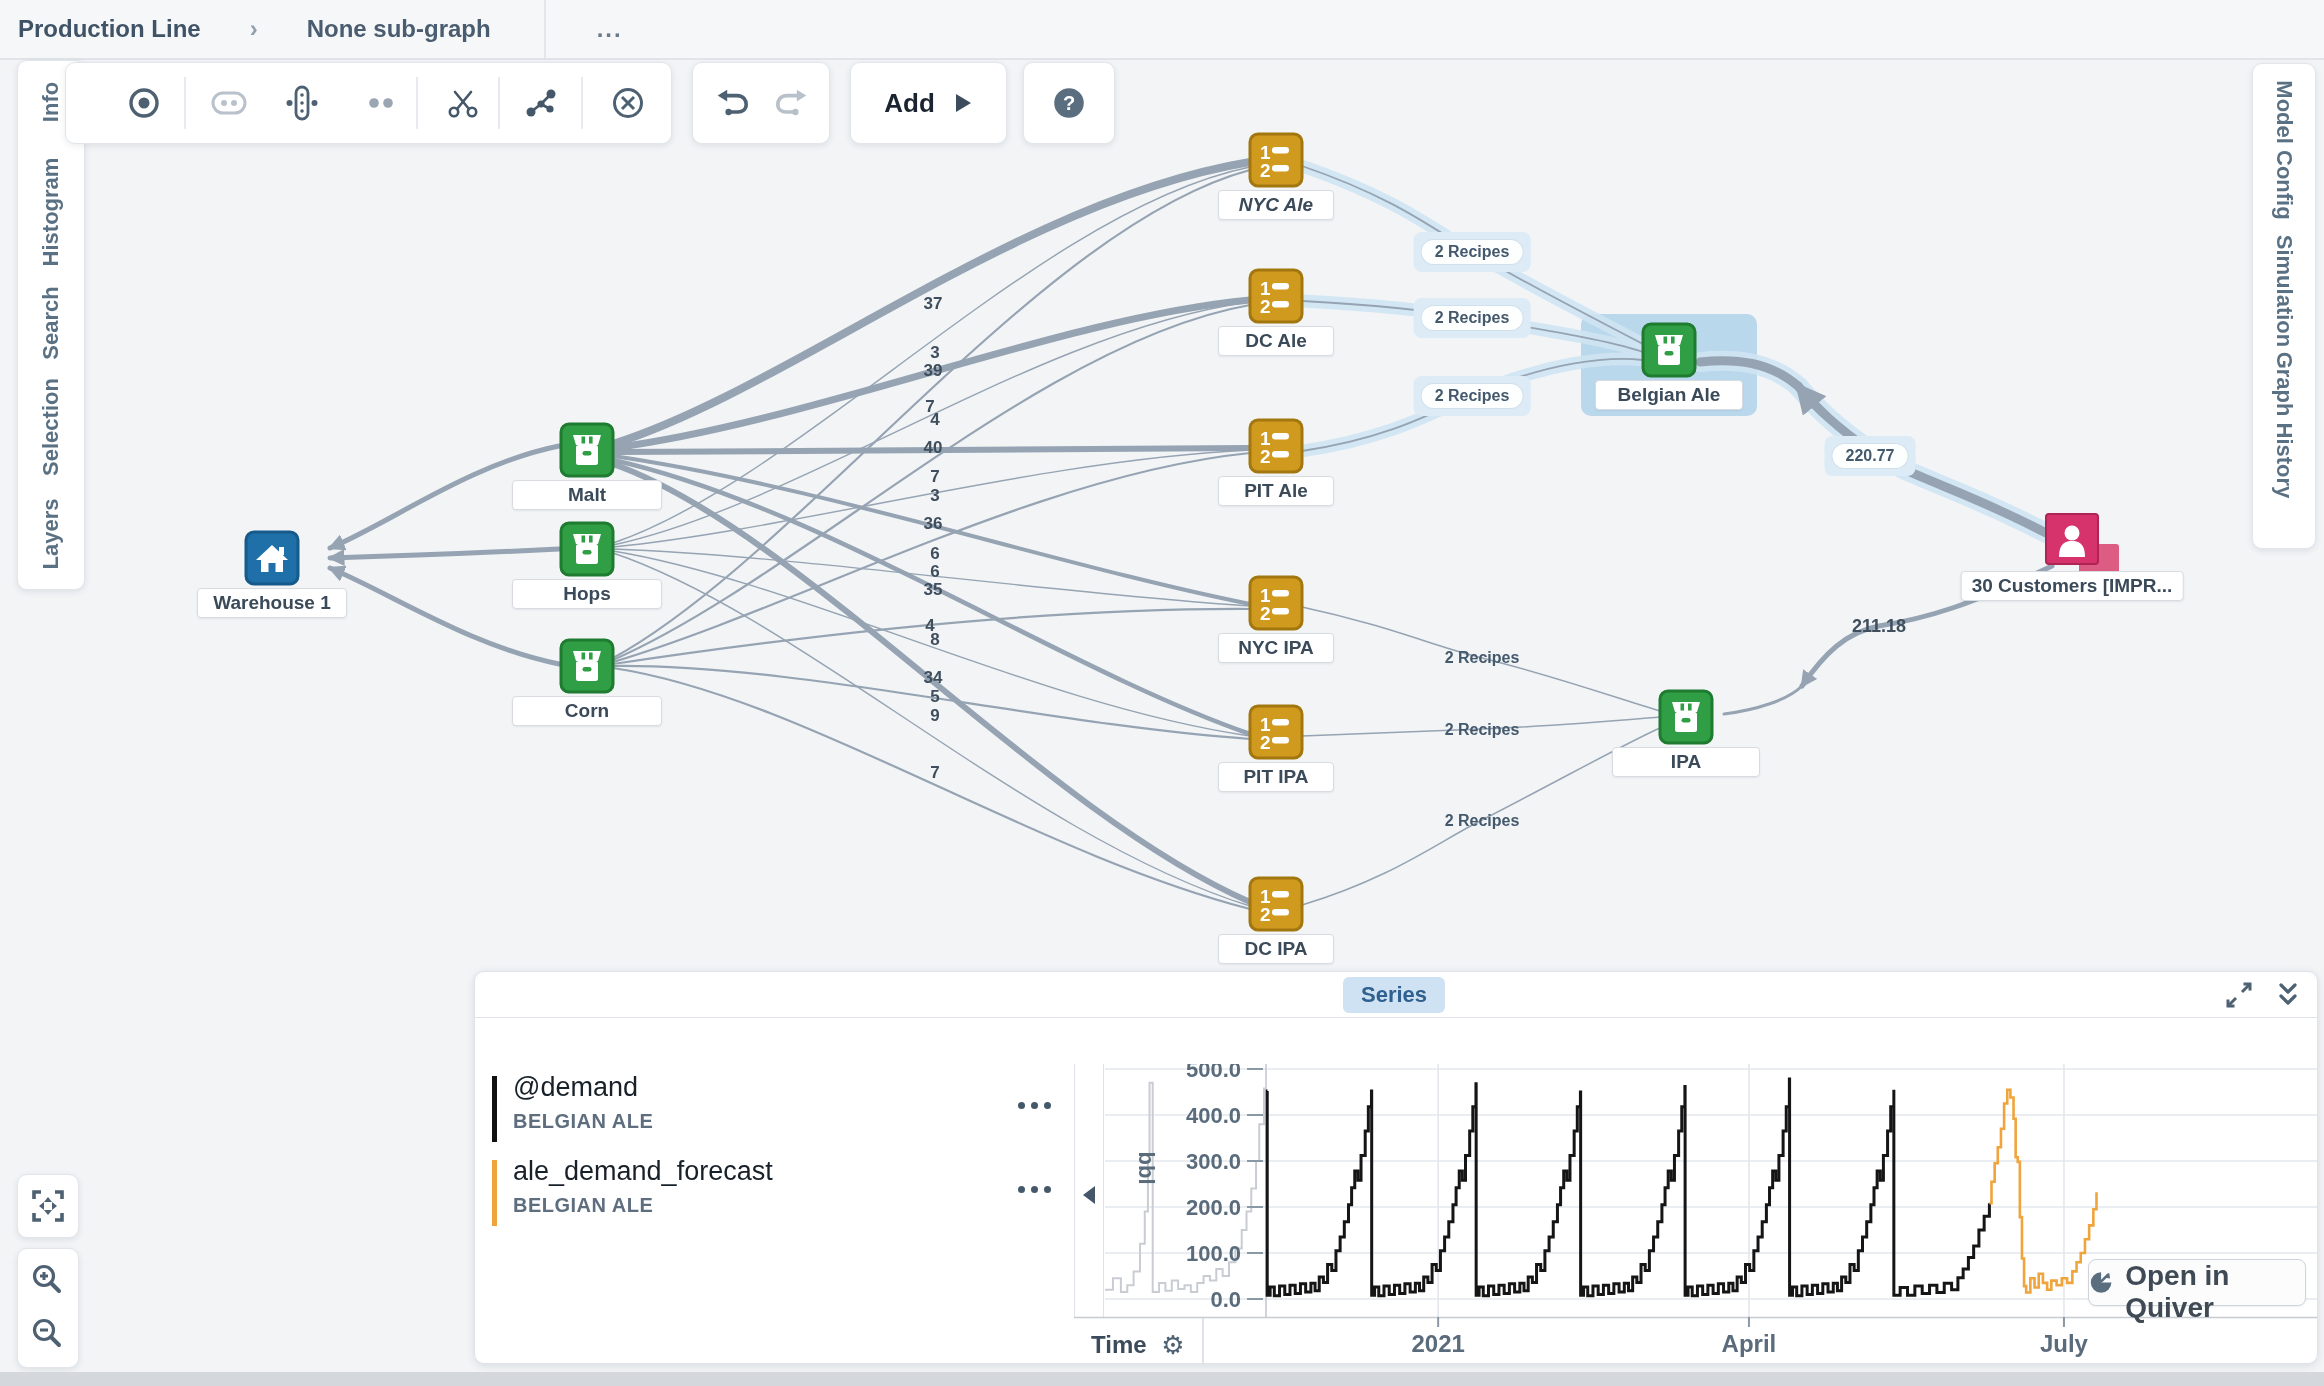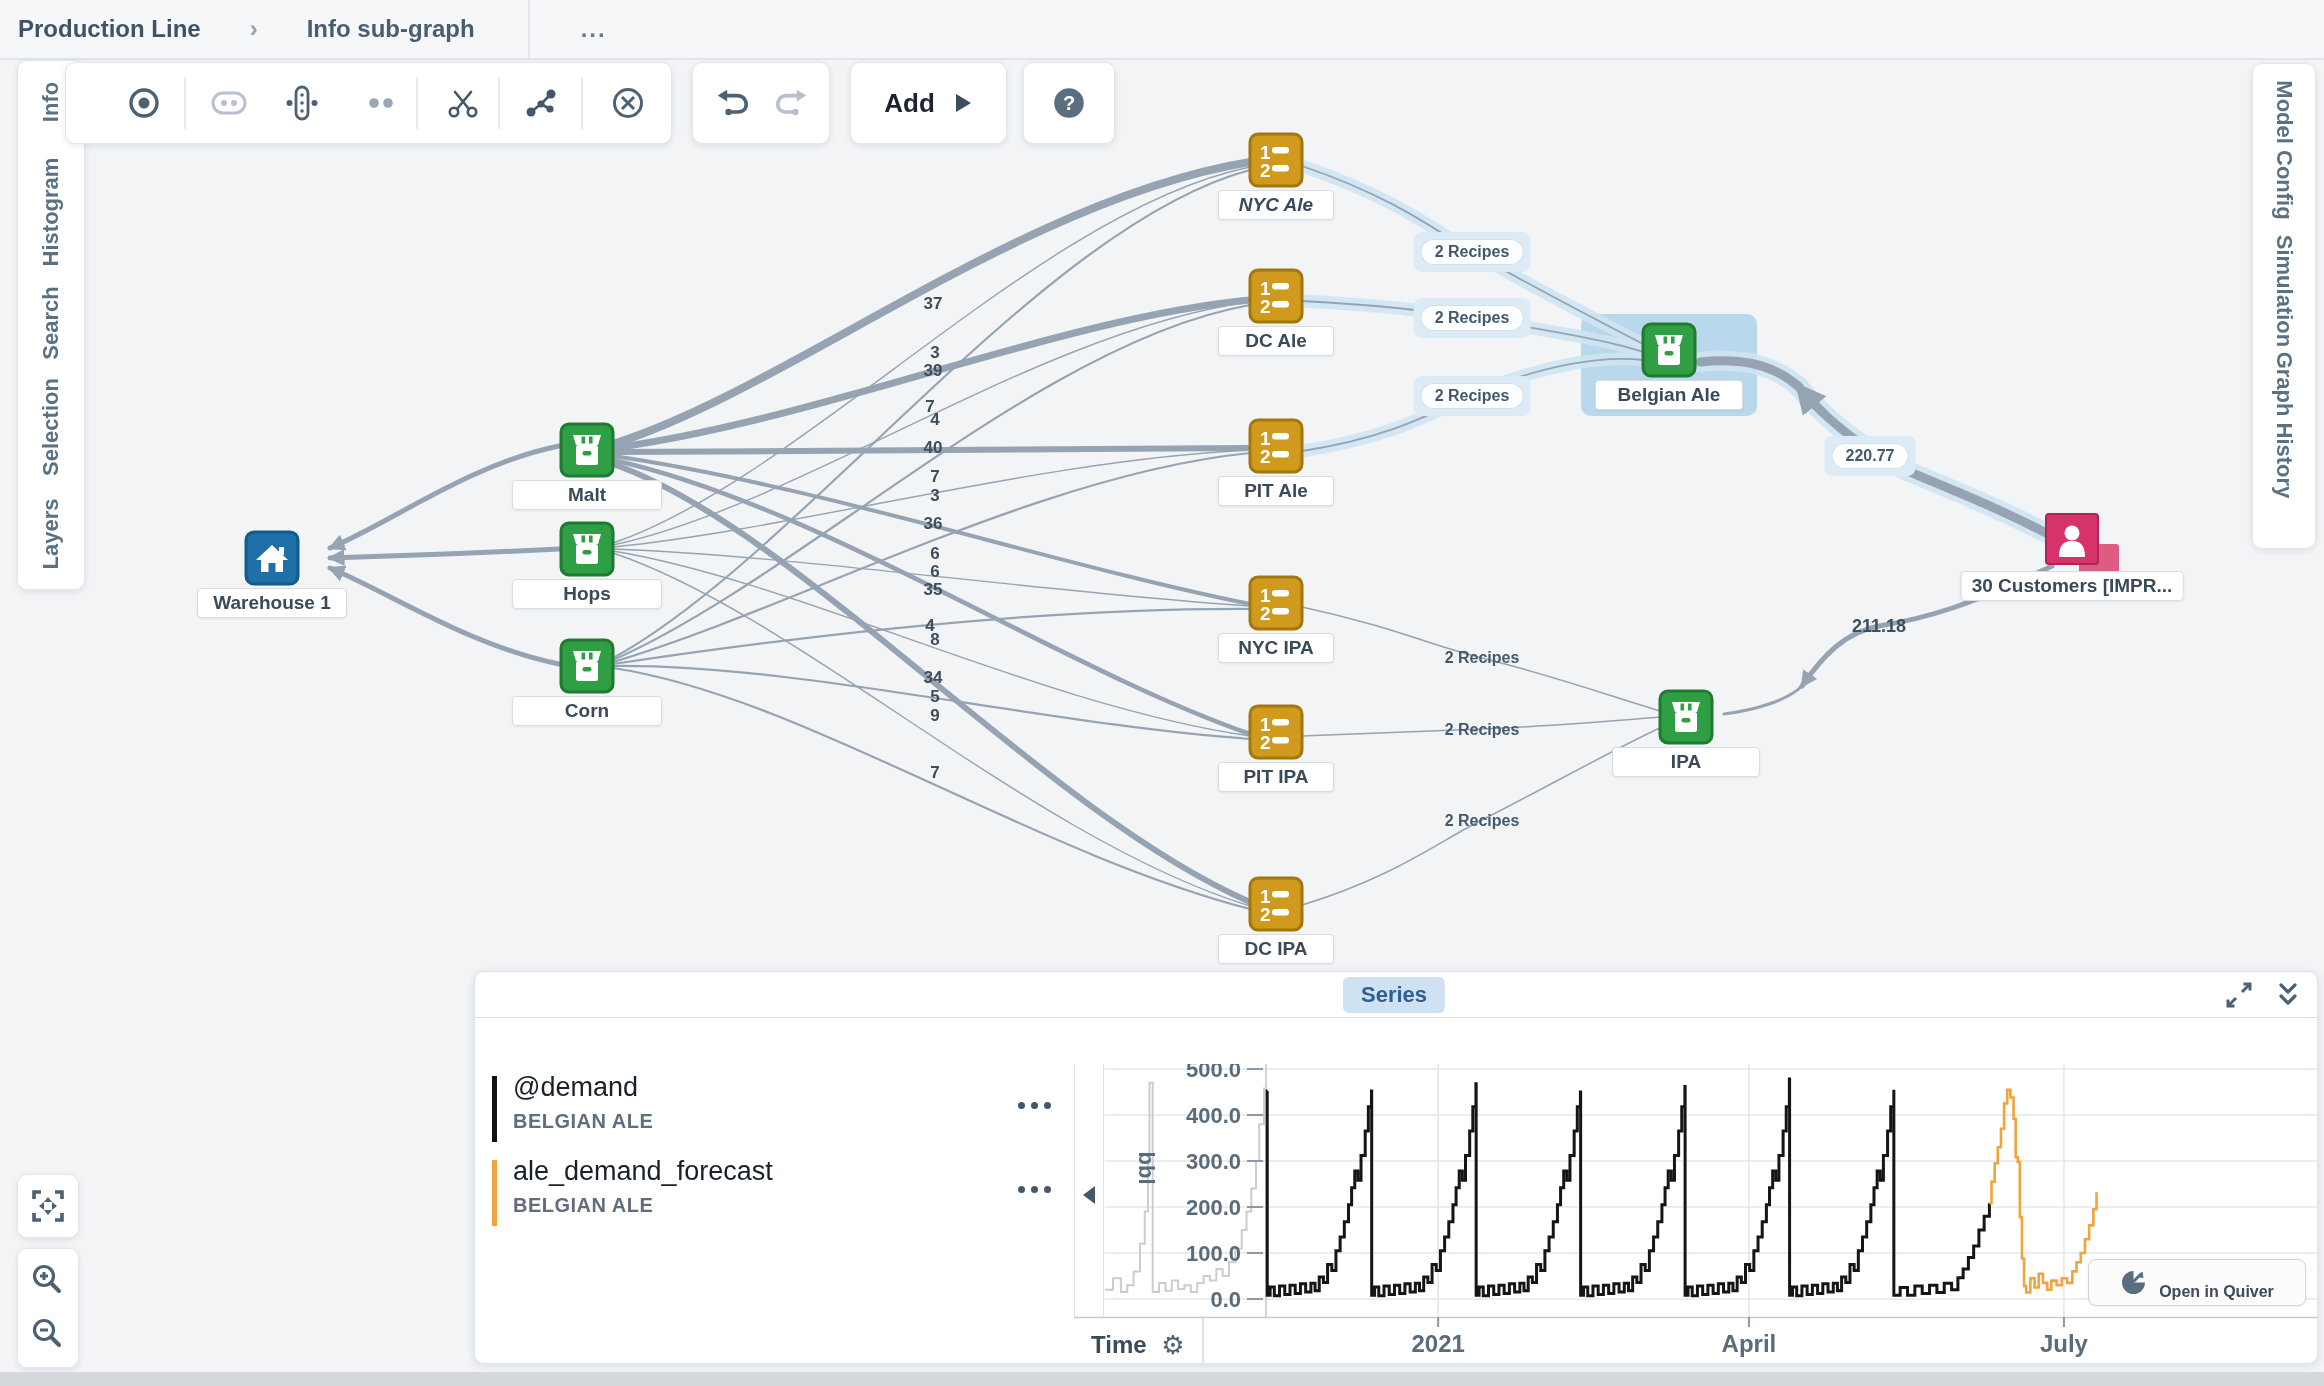--- a/index.html
+++ b/index.html
@@ -48,33 +48,33 @@
   .srow{position:absolute;left:0;width:599px;height:84px;}
   .sbar{position:absolute;left:17px;top:8px;width:5px;height:66px;}
   .sname{position:absolute;left:38px;top:4px;font-size:27px;font-weight:500;color:#18202a;}
   .sitem{position:absolute;left:38px;top:42px;font-size:20px;font-weight:600;color:#5e6e7e;letter-spacing:.5px;}
   .smenu{position:absolute;left:543px;top:34px;display:flex;gap:6px;cursor:pointer;}
   .smenu i{width:7px;height:7px;border-radius:50%;background:#44586a;}
   #collapse-strip{position:absolute;left:599px;top:92px;width:28px;height:253px;border-left:1px solid #dfe3e8;border-right:1px solid #dfe3e8;}
   #collapse-arrow{position:absolute;left:8px;top:122px;width:0;height:0;border-top:9px solid transparent;border-bottom:9px solid transparent;border-right:12px solid #44586a;cursor:pointer;}
   #chart-wrap{position:absolute;left:599px;top:92px;width:1243px;height:299px;}
   #quiver-btn{position:absolute;left:1613px;top:287px;width:216px;height:45px;background:#fcfcfd;border:1px solid #cfd4da;border-radius:8px;display:flex;align-items:center;justify-content:center;gap:12px;cursor:pointer;box-shadow:0 1px 2px rgba(40,60,80,.08);}
-  #quiver-btn span{font-size:16px;font-weight:600;color:#3f4a55;margin-top:19px;}
+  #quiver-btn span{font-size:28px;font-weight:600;color:#3f4a55;margin-top:19px;}
   #bottom-strip{position:absolute;left:0;top:1372px;width:100%;height:14px;background:#d4d7db;}
   svg text{font-family:"Liberation Sans","DejaVu Sans",sans-serif;}
 </style>
 </head>
 <body>
 
 <div id="app">
 
   <header id="topbar">
     <span class="crumb-root">Production Line</span>
     <span class="crumb-chev">›</span>
-    <span class="crumb-cur">Info sub-graph</span>
+    <span class="crumb-cur">None sub-graph</span>
     <span class="crumb-div"></span>
     <span class="crumb-more">...</span>
   </header>
 
   <div class="card rail-left" id="rail-left" style="left:17px;top:60px;width:66px;height:528px;">
       <div class="vtab" style="top: 41px;">
         <span>Info</span>
       </div>
       <div class="vtab" style="top: 151px;">
         <span>Histogram</span>

